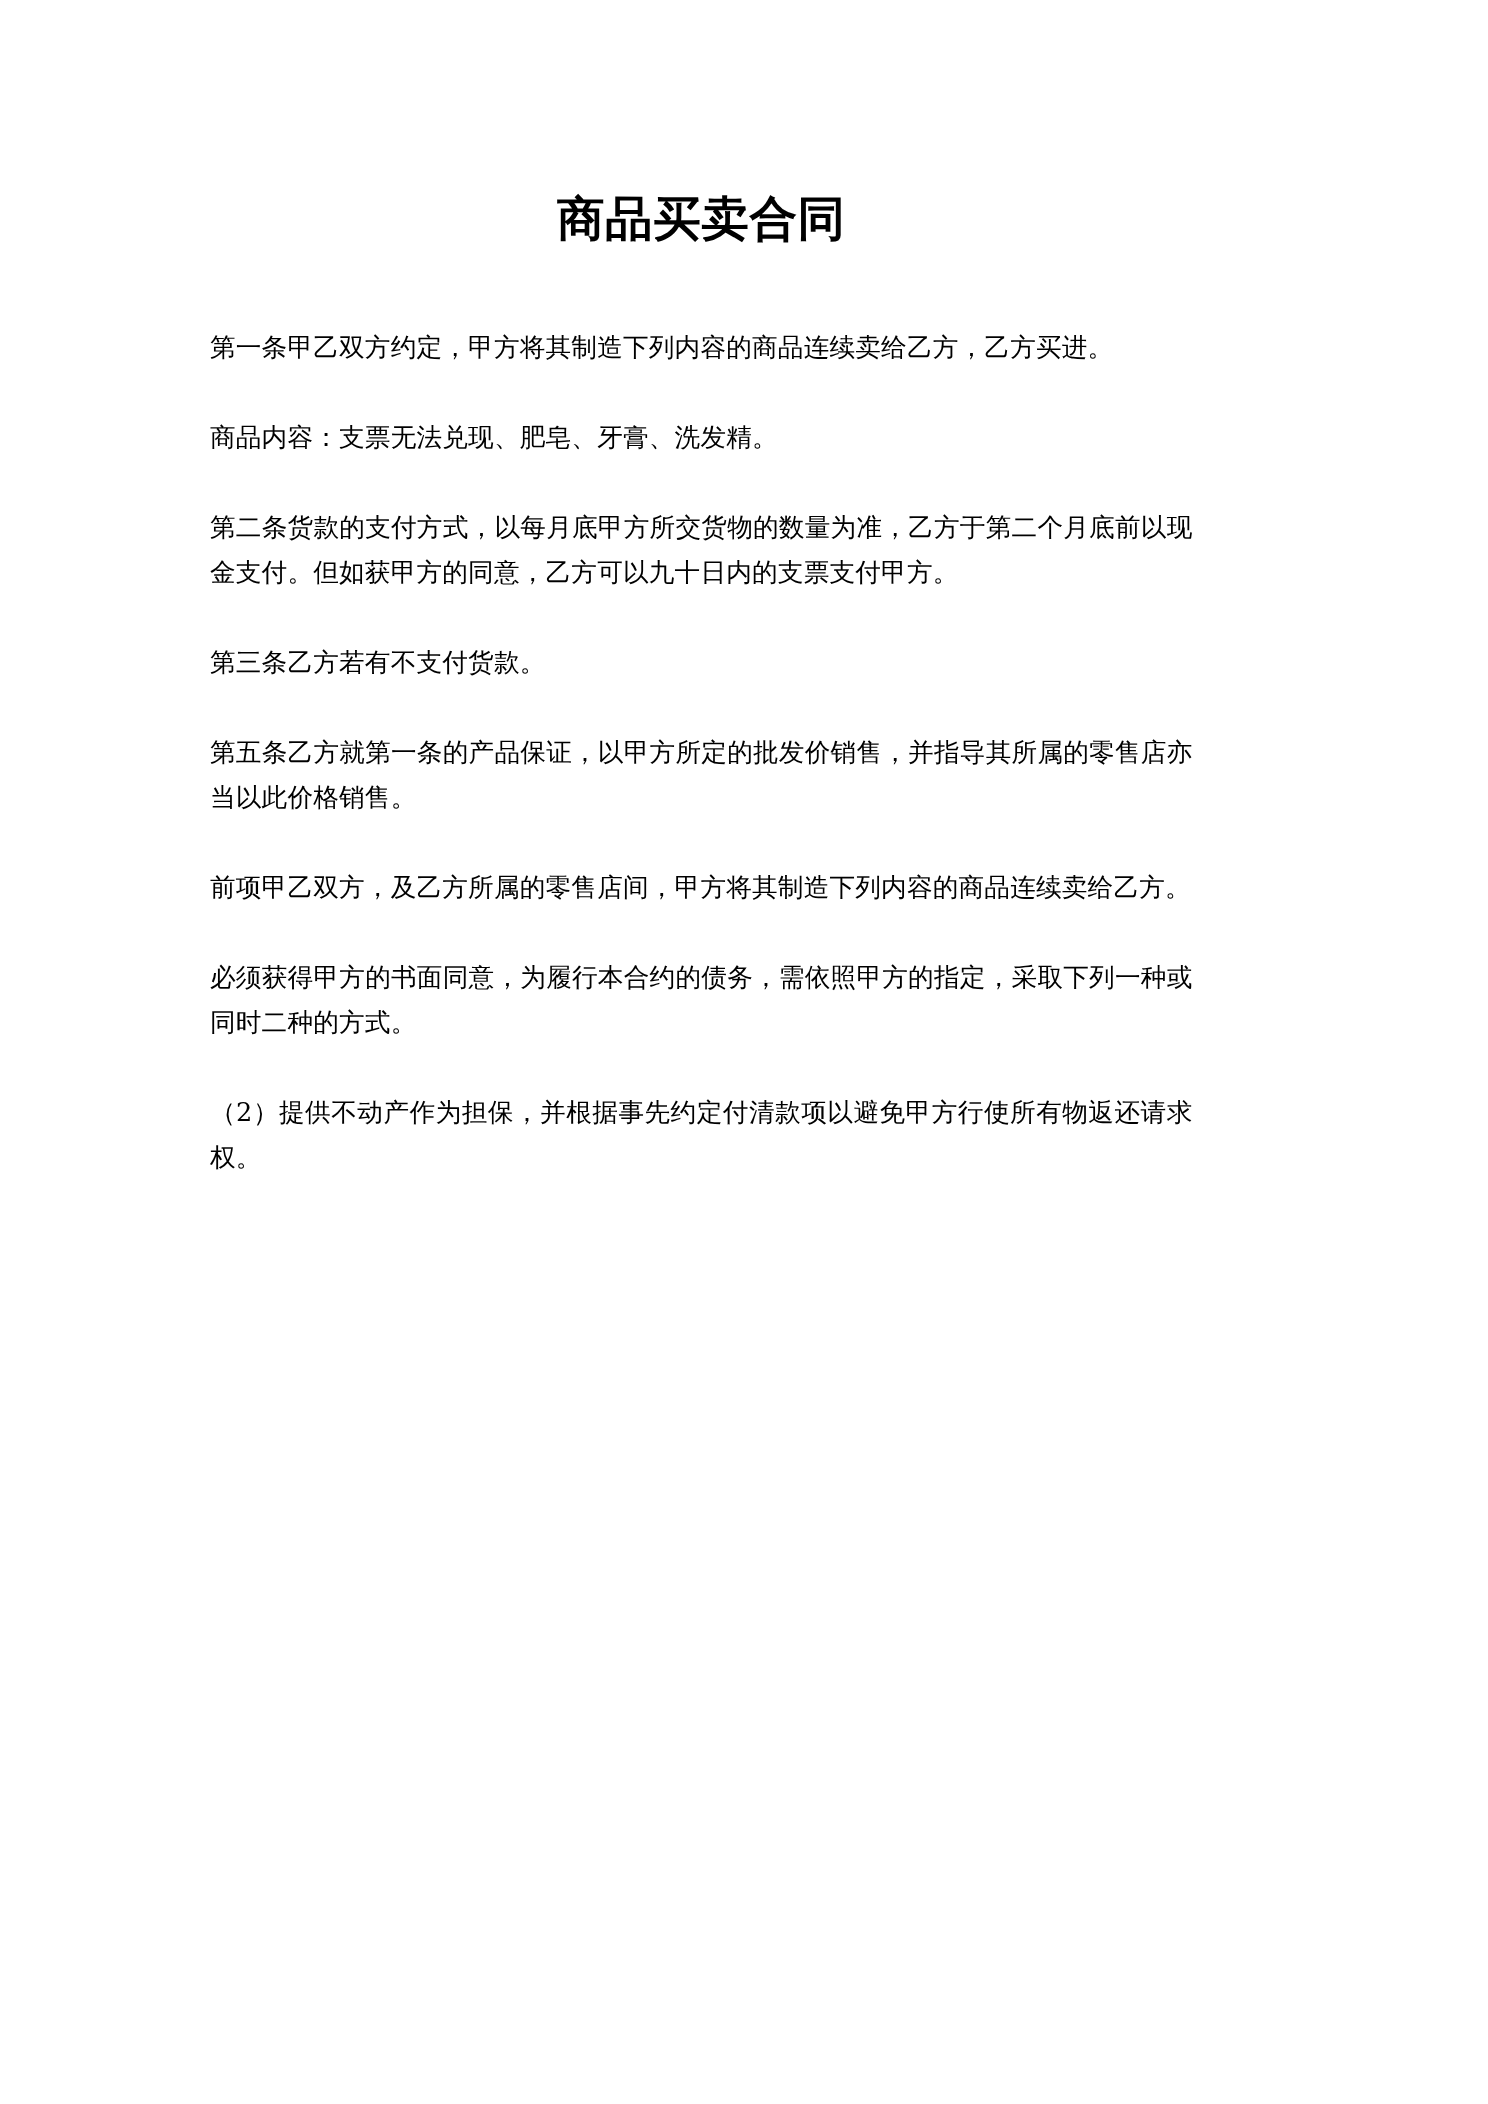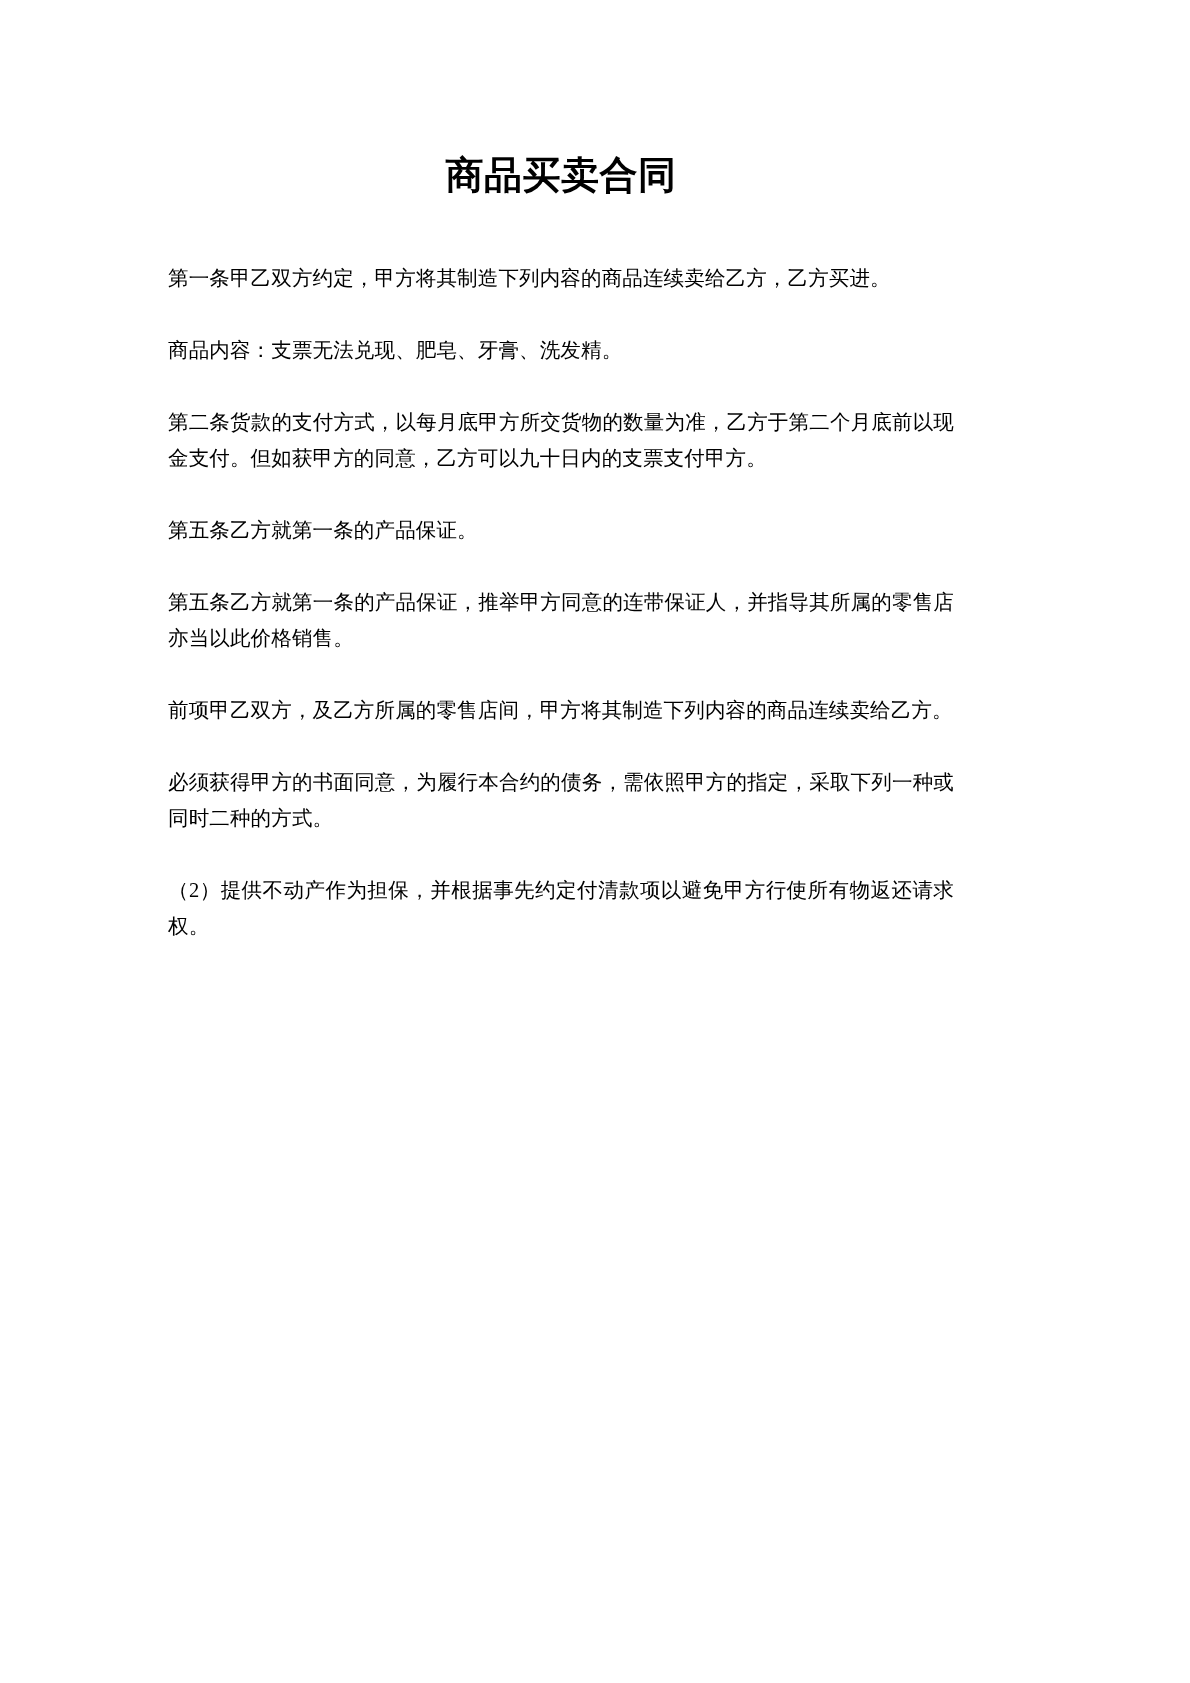--- a/index.html
+++ b/index.html
@@ -44,21 +44,20 @@
     font-size: 20.5px;
     line-height: 36px;
     margin: 0 0 36px 0;
     text-align: justify;
     text-justify: inter-ideograph;
     letter-spacing: 0.15px;
     word-break: break-all;
   }
   p.para:last-child {
     margin-bottom: 0;
-    font-family: Liberation Serif, serif;
   }
   .blank-short {
     display: inline-block;
     width: 120px;
     border-bottom: 1.5px solid #000;
     vertical-align: -3px;
     margin: 0 1px;
   }
   .blank-long {
     display: inline-block;
@@ -79,23 +78,23 @@
     <div class="body-block">
 
 
       <p class="para">第一条甲乙双方约定，甲方将其制造下列内容的商品连续卖给乙方，乙方买进。</p>
 
       <p class="para">商品内容：支票无法兑现、肥皂、牙膏、洗发精。</p>
 
       <p class="para">第二条货款的支付方式，以每月底甲方所交货物的数量为准，乙方于第二个月底前以现金支付。但如获甲方的同意，乙方可以九十日内的支票支付甲方。</p>
 
 
-      <p class="para">第五条乙方就第一条的产品保证。</p>
+      <p class="para">第三条乙方若有不支付货款。</p>
 
-      <p class="para">第五条乙方就第一条的产品保证，推举甲方同意的连带保证人，并指导其所属的零售店亦当以此价格销售。</p>
+      <p class="para">第五条乙方就第一条的产品保证，以甲方所定的批发价销售，并指导其所属的零售店亦当以此价格销售。</p>
 
       <p class="para">前项甲乙双方，及乙方所属的零售店间，甲方将其制造下列内容的商品连续卖给乙方。</p>
 
 
       <p class="para">必须获得甲方的书面同意，为履行本合约的债务，需依照甲方的指定，采取下列一种或同时二种的方式。</p>
 
 
       <p class="para">（2）提供不动产作为担保，并根据事先约定付清款项以避免甲方行使所有物返还请求权。</p>
 
     </div>

